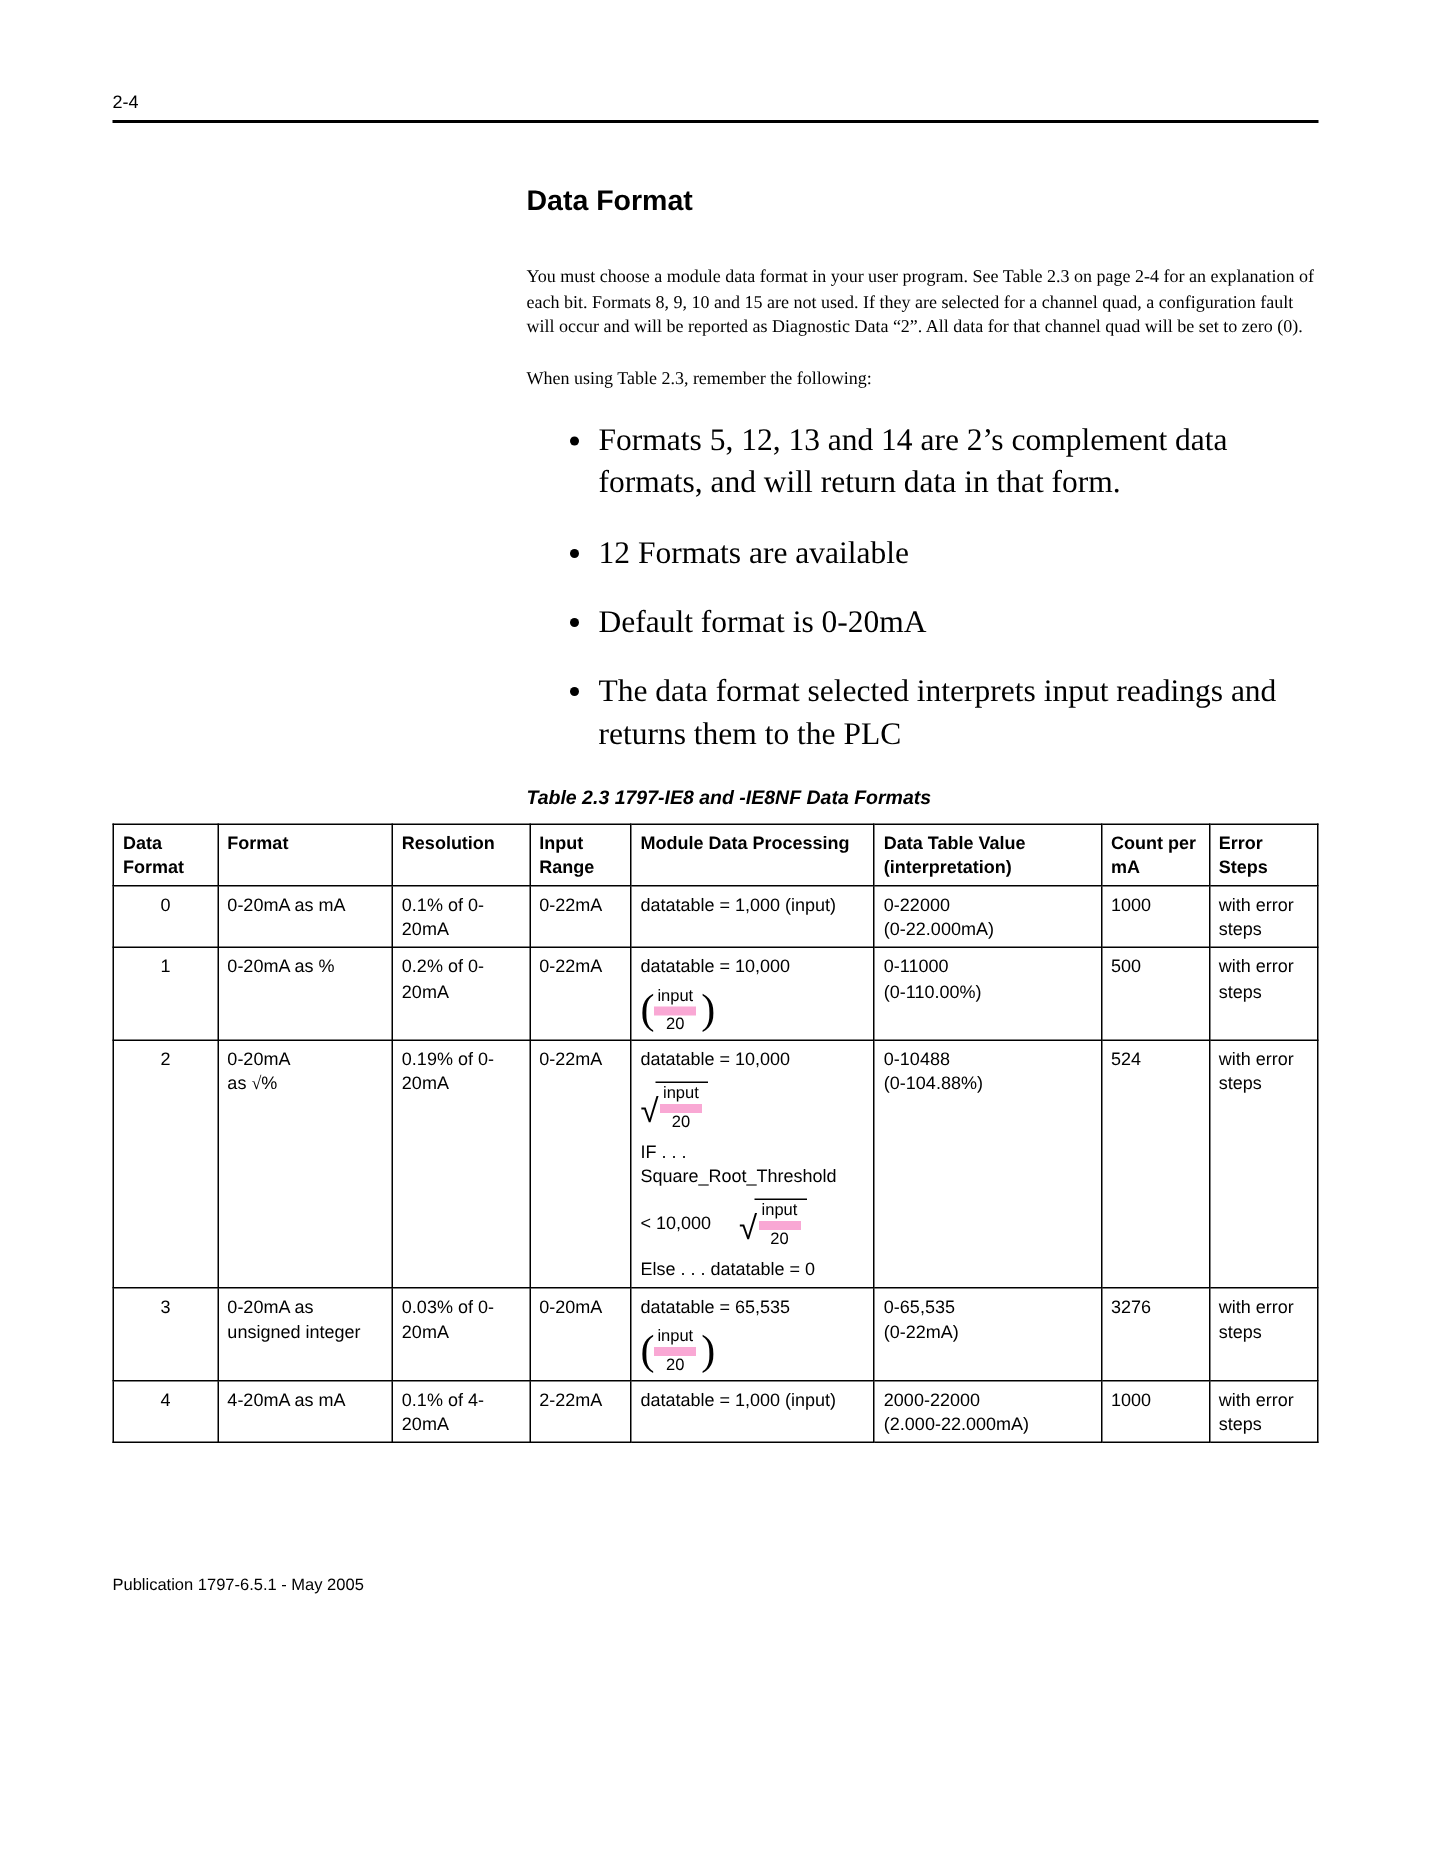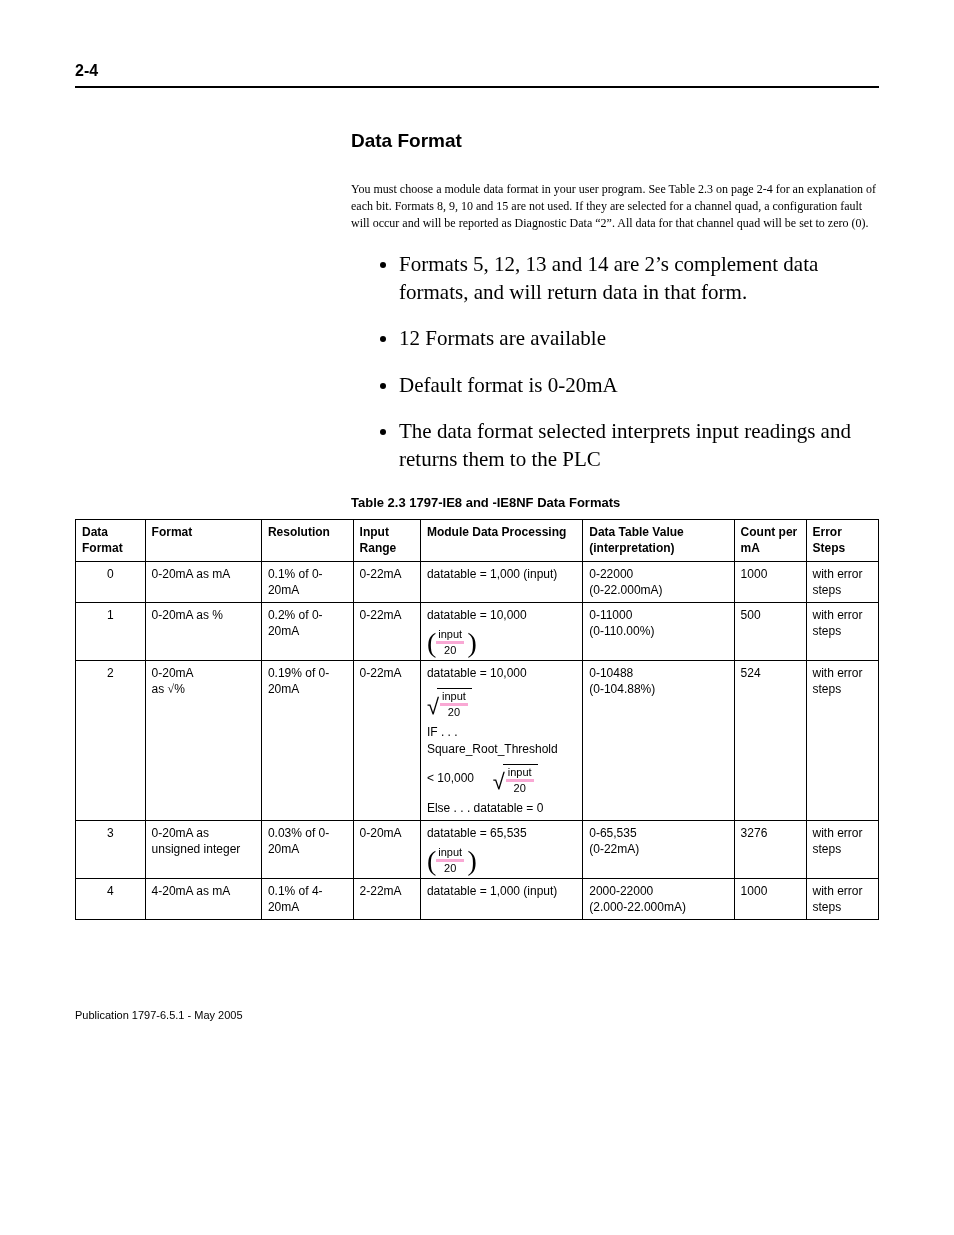--- a/index.html
+++ b/index.html
@@ -13,22 +13,22 @@
   }
   .header-row {
     display: flex;
     align-items: baseline;
     border-bottom: 2px solid #000;
     padding-bottom: 4px;
     margin-bottom: 40px;
     font-family: Arial, Helvetica, sans-serif;
   }
   .page-num {
-    font-weight: bold;
-    font-size: 16px;
+    font-weight: normal;
+    font-size: 12px;
     margin-right: 28px;
   }
   .header-title {
     font-size: 12px;
   }
   .content {
     margin-left: 276px;
   }
   h2.section {
     font-family: Arial, Helvetica, sans-serif;
@@ -48,20 +48,21 @@
   }
   ul.bullets li {
     margin-bottom: 18px;
     line-height: 1.35;
   }
   .table-caption {
     font-family: Arial, Helvetica, sans-serif;
     font-weight: bold;
     font-size: 13px;
     margin: 18px 0 8px 276px;
+    font-style: italic;
   }
   table.dataformat {
     border-collapse: collapse;
     width: 100%;
     font-family: Arial, Helvetica, sans-serif;
     font-size: 12px;
     margin-bottom: 40px;
   }
   table.dataformat th, table.dataformat td {
     border: 1px solid #000;
@@ -88,21 +89,21 @@
     gap: 6px;
   }
   .frac {
     display: inline-flex;
     flex-direction: column;
     align-items: center;
     font-size: 11px;
     line-height: 1;
     vertical-align: middle;
   }
-  .frac .num { border-bottom: 3px solid #f9a8d4; padding: 0 2px 1px; }
+  .frac .num { border-bottom: 6px solid #f9a8d4; padding: 0 2px 1px; }
   .frac .den { padding-top: 1px; }
   .paren-wrap {
     display: inline-flex;
     align-items: center;
   }
   .bigparen { font-size: 28px; line-height: 0; font-family: 'Times New Roman', serif; position: relative; }
   .sqrt {
     display: inline-flex;
     align-items: center;
   }
@@ -125,20 +126,21 @@
 </head>
 <body>
 
 <div class="header-row">
   <span class="page-num">2-4</span>
 </div>
 
 <div class="content">
   <h2 class="section">Data Format</h2>
   <p class="body">You must choose a module data format in your user program. See Table 2.3 on page 2-4 for an explanation of each bit. Formats 8, 9, 10 and 15 are not used. If they are selected for a channel quad, a configuration fault will occur and will be reported as Diagnostic Data “2”. All data for that channel quad will be set to zero (0).</p>
+  <p class="body">When using Table 2.3, remember the following:</p>
   <ul class="bullets">
     <li>Formats 5, 12, 13 and 14 are 2’s complement data formats, and will return data in that form.</li>
     <li>12 Formats are available</li>
     <li>Default format is 0-20mA</li>
     <li>The data format selected interprets input readings and returns them to the PLC</li>
   </ul>
 </div>
 
 <div class="table-caption">Table 2.3 1797-IE8 and -IE8NF Data Formats</div>
 

